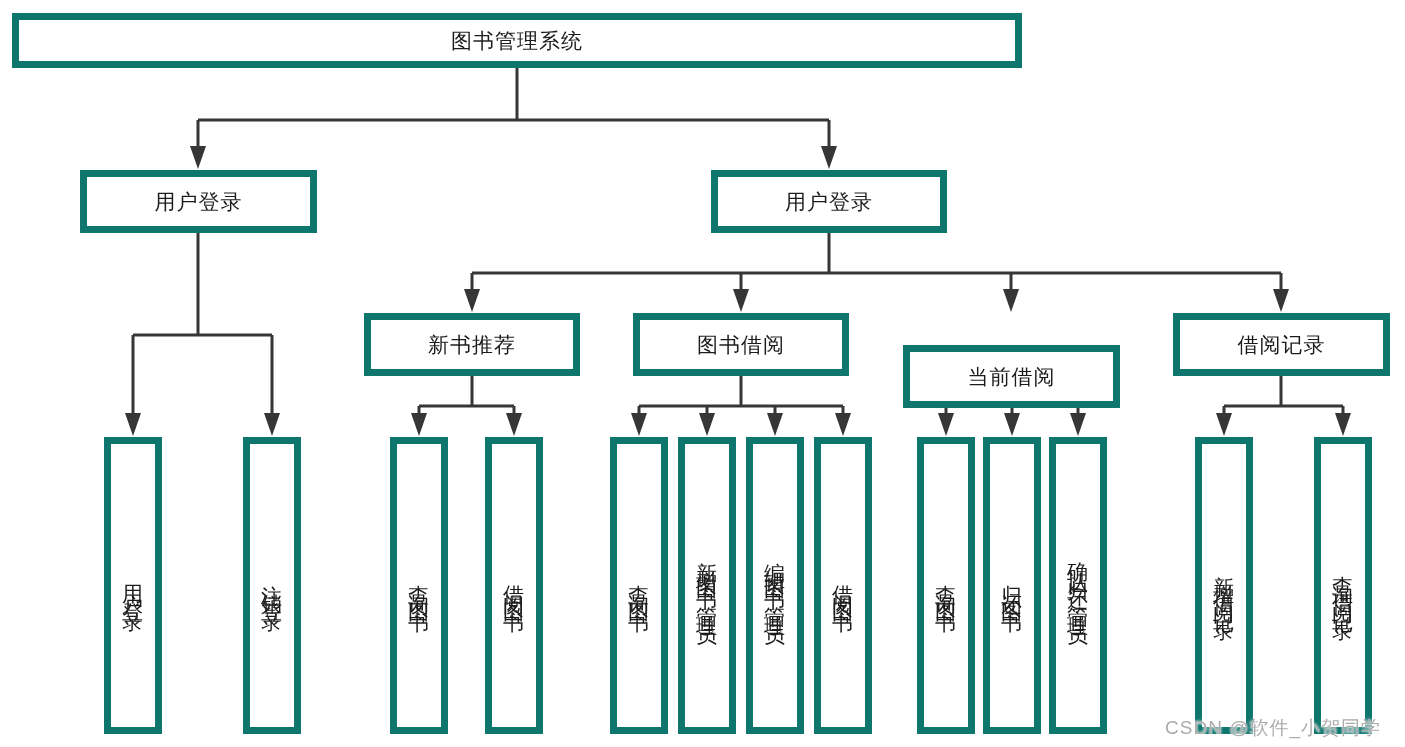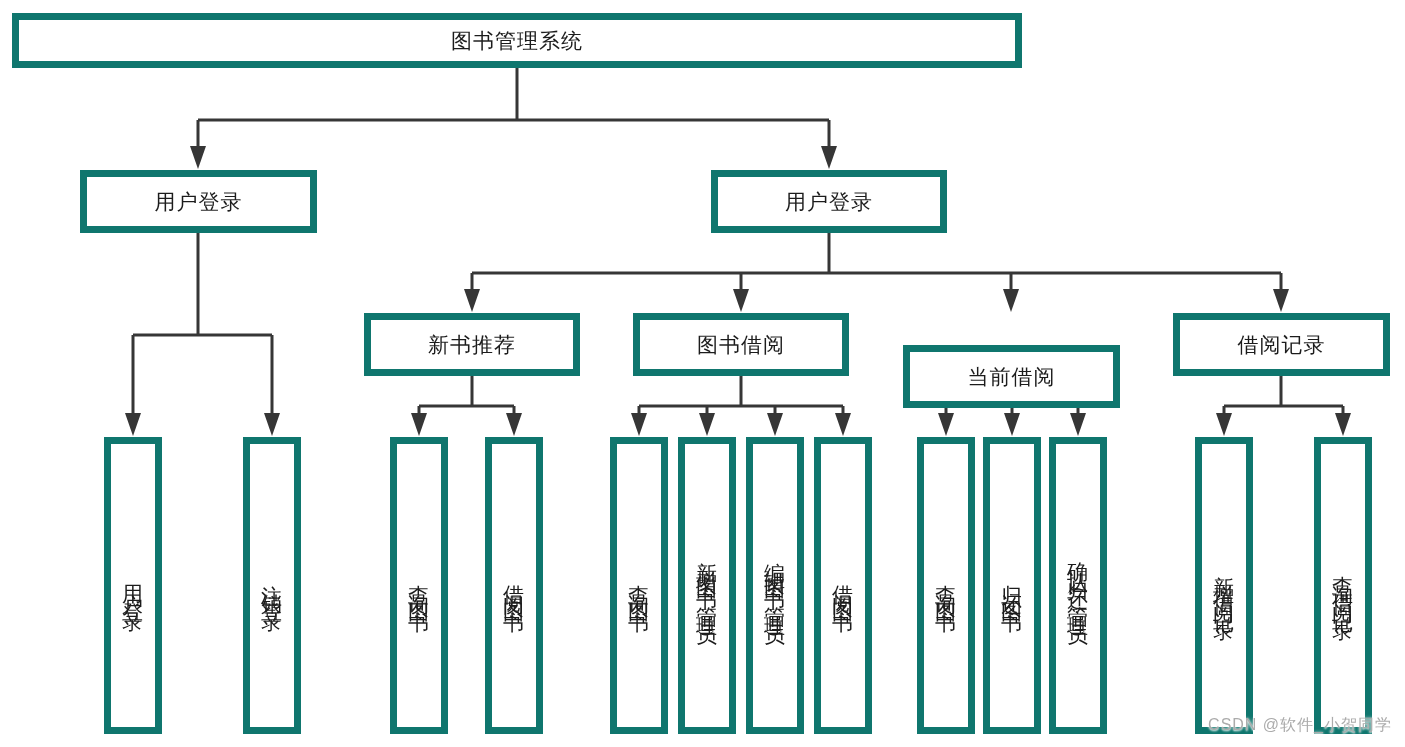--- a/index.html
+++ b/index.html
@@ -45,24 +45,24 @@
   .v-box .v-text {
     writing-mode: vertical-lr;
     letter-spacing: 9px;
     line-height: 1;
     font-size: 21px;
     color: #1c1c1c;
     white-space: nowrap;
   }
   .watermark {
     position: absolute;
-    right: 13px;
+    right: 24px;
     top: 715px;
     z-index: 3;
-    font-size: 16px;
+    font-size: 19px;
     color: #ababab;
     letter-spacing: 1px;
     text-shadow: 0 0 3px rgba(255,255,255,0.95), 0 1px 2px rgba(255,255,255,0.9);
     pointer-events: none;
   }
 </style>
 </head>
 <body>
 
 <div class="stage">

